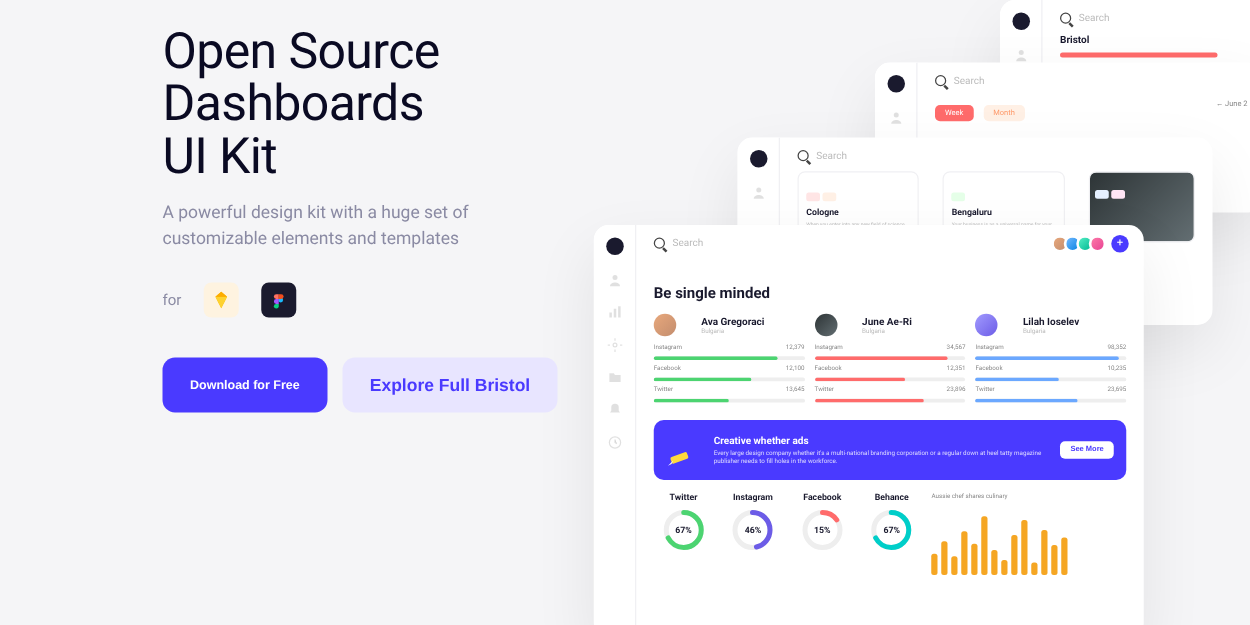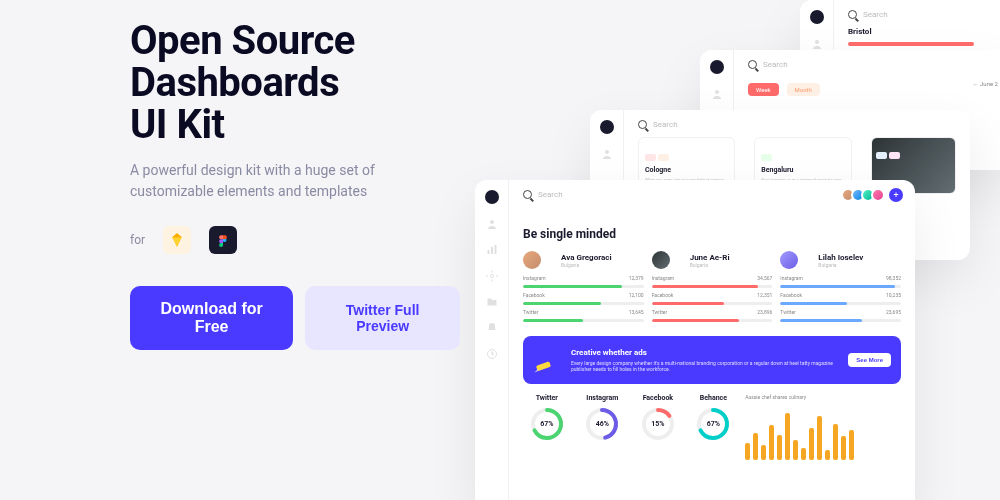--- a/index.html
+++ b/index.html
@@ -13,47 +13,48 @@
 }
 .hero {
   position: absolute;
   left: 130px;
   top: 20px;
   width: 330px;
   z-index: 100;
 }
 .hero-title {
   font-size: 40px;
-  font-weight: 700;
+  font-weight: 400;
   color: #0a0a23;
   line-height: 1.05;
   letter-spacing: -0.5px;
   margin-bottom: 14px;
 }
 .hero-sub {
   font-size: 14px;
   color: #8a8aa3;
   line-height: 1.5;
   margin-bottom: 24px;
 }
 .for-row { display: flex; align-items: center; gap: 18px; margin-bottom: 32px; }
 .for-label { font-size: 12px; color: #8a8aa3; }
 .tool-icon { width: 28px; height: 28px; border-radius: 6px; display: flex; align-items: center; justify-content: center; }
 .sketch-icon { background: #fef3e0; }
 .figma-icon { background: #1a1a2e; position: relative; }
 .btn-row { display: flex; gap: 12px; }
 .btn-primary {
   background: #4a3aff;
   color: #fff;
-  font-size: 16px;
+  font-size: 10px;
   font-weight: 600;
   padding: 14px 22px;
   border-radius: 10px;
   border: none;
   cursor: pointer;
+  text-align: right;
 }
 .btn-secondary {
   background: #e8e5ff;
   color: #4a3aff;
   font-size: 14px;
   font-weight: 600;
   padding: 14px 22px;
   border-radius: 10px;
   border: none;
   cursor: pointer;
@@ -162,21 +163,21 @@
           <circle cx="8" cy="9" r="2.5" fill="#1abcfe"></circle>
           <path fill="#0acf83" d="M3.5 18a2.5 2.5 0 0 0 2.5-2.5V13H3.5a2.5 2.5 0 0 0 0 5z"></path>
           <path fill="#ff7262" d="M6 3V8H3.5a2.5 2.5 0 0 1 0-5H6z"></path>
           <path fill="#f24e1e" d="M6 3h2.5a2.5 2.5 0 0 1 0 5H6z"></path>
           <path fill="#a259ff" d="M3.5 8H6v5H3.5a2.5 2.5 0 0 1 0-5z"></path>
         </svg>
     </div>
   </div>
   <div class="btn-row">
     <button class="btn-primary">Download for Free</button>
-    <button class="btn-secondary">Twitter Full Preview</button>
+    <button class="btn-secondary">Explore Full Bristol</button>
   </div>
 </div>
 
 <div class="preview-stack">
 
   <div class="dash-card d4">
     <div class="dash-sidebar">
       <div class="logo-dot"></div>
       <svg class="side-ico" viewBox="0 0 24 24">
           <circle cx="12" cy="8" r="4" fill="#888"></circle>

